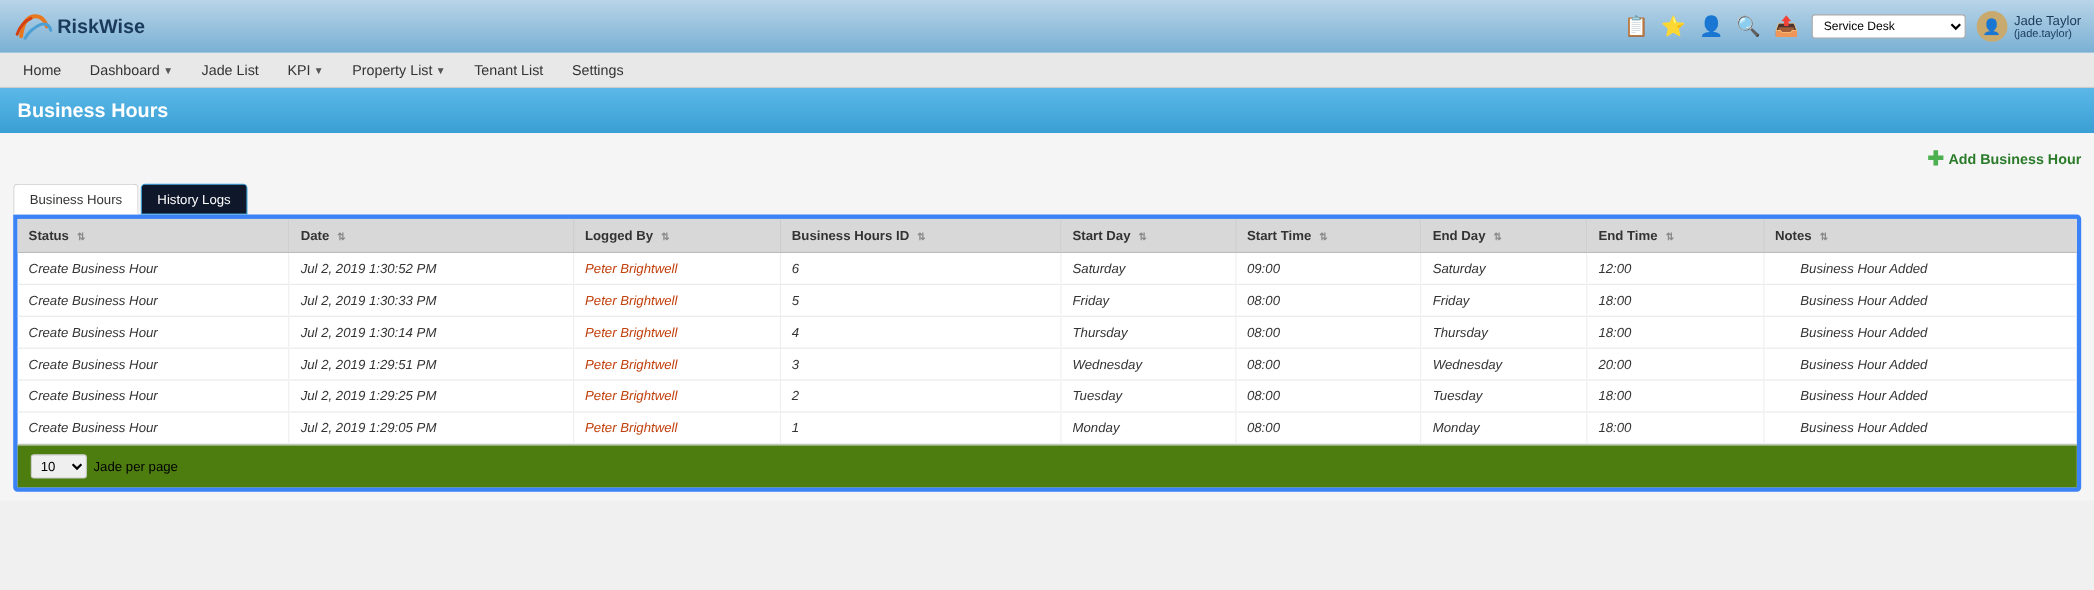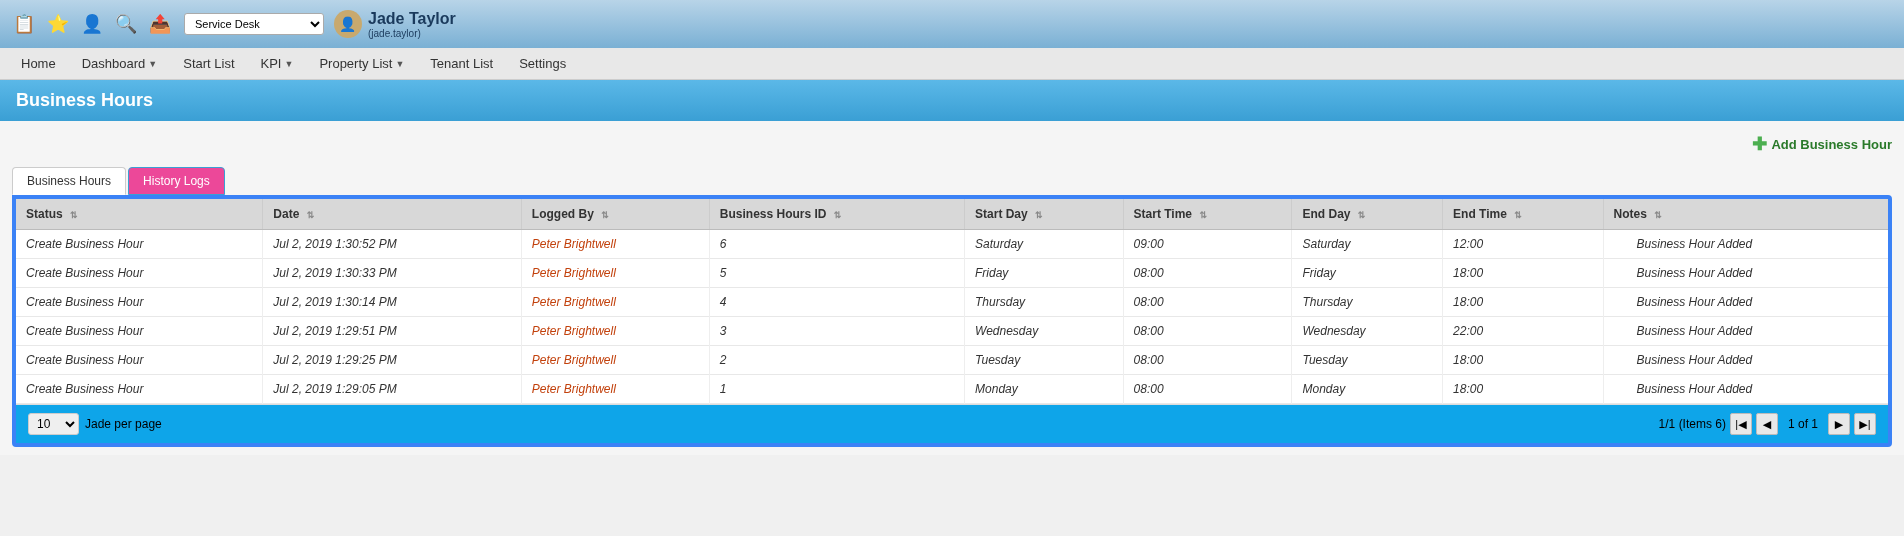--- a/index.html
+++ b/index.html
@@ -62,22 +62,22 @@
       height: 28px;
       background: #c8a96e;
       border-radius: 50%;
       display: flex;
       align-items: center;
       justify-content: center;
       font-size: 14px;
     }
     .user-name {
       color: #1a3a5c;
-      font-size: 16px;
-      font-weight: bold;
+      font-size: 12px;
+      font-weight: normal;
     }
     .user-email {
       color: #1a3a5c;
       font-size: 10px;
     }
 
     
     .nav-bar {
       background: #e8e8e8;
       display: flex;
@@ -155,21 +155,21 @@
       background: #e8e8e8;
       color: #333;
       margin-right: 2px;
     }
     .tab.active {
       background: white;
       border-bottom-color: white;
       color: #333;
     }
     .tab.blue-tab {
-      background: #ec4899;
+      background: #0f172a;
       color: white;
       border-color: #3a9fd4;
     }
 
     
     .table-container {
       border: 4px solid #3b82f6;
       background: white;
       border-radius: 0 4px 4px 4px;
     }
@@ -208,21 +208,21 @@
     }
     tbody td:last-child { border-right: none; padding-left: 33px; }
     .link-cell { color: #c2410c; cursor: pointer; text-decoration: none; }
 
     
     .table-footer {
       display: flex;
       align-items: center;
       justify-content: space-between;
       padding: 8px 12px;
-      background: #0ea5e9;
+      background: #4d7c0f;
       border-top: 1px solid #ddd;
     }
     .items-per-page {
       display: flex;
       align-items: center;
       gap: 6px;
       font-size: 12px;
     }
     .items-per-page select {
       padding: 2px 4px;
@@ -247,20 +247,28 @@
       align-items: center;
       justify-content: center;
       font-size: 11px;
     }
     .page-info { margin: 0 6px; }
   </style>
 </head>
 <body>
 
 <div class="top-header">
+  <div class="logo-area">
+    <svg class="logo-icon" viewBox="0 0 40 36">
+      <path d="M8,28 Q10,10 20,8 Q30,6 34,18" fill="none" stroke="#e87820" stroke-width="4" stroke-linecap="round"></path>
+      <path d="M4,26 Q8,14 18,10" fill="none" stroke="#d44010" stroke-width="3" stroke-linecap="round"></path>
+      <path d="M12,30 Q18,20 28,16 Q36,14 38,22" fill="none" stroke="#4a9fd4" stroke-width="3" stroke-linecap="round"></path>
+    </svg>
+    <span class="logo-text">RiskWise</span>
+  </div>
 
   <div class="header-icons">
     <div class="header-icon" title="Contacts">📋</div>
     <div class="header-icon" title="Favorites">⭐</div>
     <div class="header-icon" title="Users">👤</div>
     <div class="header-icon" title="Search">🔍</div>
     <div class="header-icon" title="Export">📤</div>
   </div>
 
   <select class="service-desk-select">
@@ -272,21 +280,21 @@
     <div>
       <div class="user-name">Jade Taylor</div>
       <div class="user-email">(jade.taylor)</div>
     </div>
   </div>
 </div>
 
 <div class="nav-bar">
   <div class="nav-item">Home</div>
   <div class="nav-item">Dashboard <span class="dropdown-arrow">▼</span></div>
-  <div class="nav-item">Start List</div>
+  <div class="nav-item">Jade List</div>
   <div class="nav-item">KPI <span class="dropdown-arrow">▼</span></div>
   <div class="nav-item">Property List <span class="dropdown-arrow">▼</span></div>
   <div class="nav-item">Tenant List</div>
   <div class="nav-item">Settings</div>
 </div>
 
 <div class="page-title-bar">
   <span>Business Hours</span>
 </div>
 
@@ -354,21 +362,21 @@
             <td>Business Hour Added</td>
           </tr>
           <tr>
             <td>Create Business Hour</td>
             <td>Jul 2, 2019 1:29:51 PM</td>
             <td><a href="#" class="link-cell">Peter Brightwell</a></td>
             <td>3</td>
             <td>Wednesday</td>
             <td>08:00</td>
             <td>Wednesday</td>
-            <td>22:00</td>
+            <td>20:00</td>
             <td>Business Hour Added</td>
           </tr>
           <tr>
             <td>Create Business Hour</td>
             <td>Jul 2, 2019 1:29:25 PM</td>
             <td><a href="#" class="link-cell">Peter Brightwell</a></td>
             <td>2</td>
             <td>Tuesday</td>
             <td>08:00</td>
             <td>Tuesday</td>
@@ -392,23 +400,15 @@
     <div class="table-footer">
       <div class="items-per-page">
         <select>
           <option>10</option>
           <option>25</option>
           <option>50</option>
           <option>100</option>
         </select>
         <span>Jade per page</span>
       </div>
-      <div class="pagination">
-        <span>1/1 (Items 6)</span>
-        <button class="page-btn">|◀</button>
-        <button class="page-btn">◀</button>
-        <span class="page-info">1 of 1</span>
-        <button class="page-btn">▶</button>
-        <button class="page-btn">▶|</button>
-      </div>
     </div>
   </div>
 </div>
 
 </body></html>

